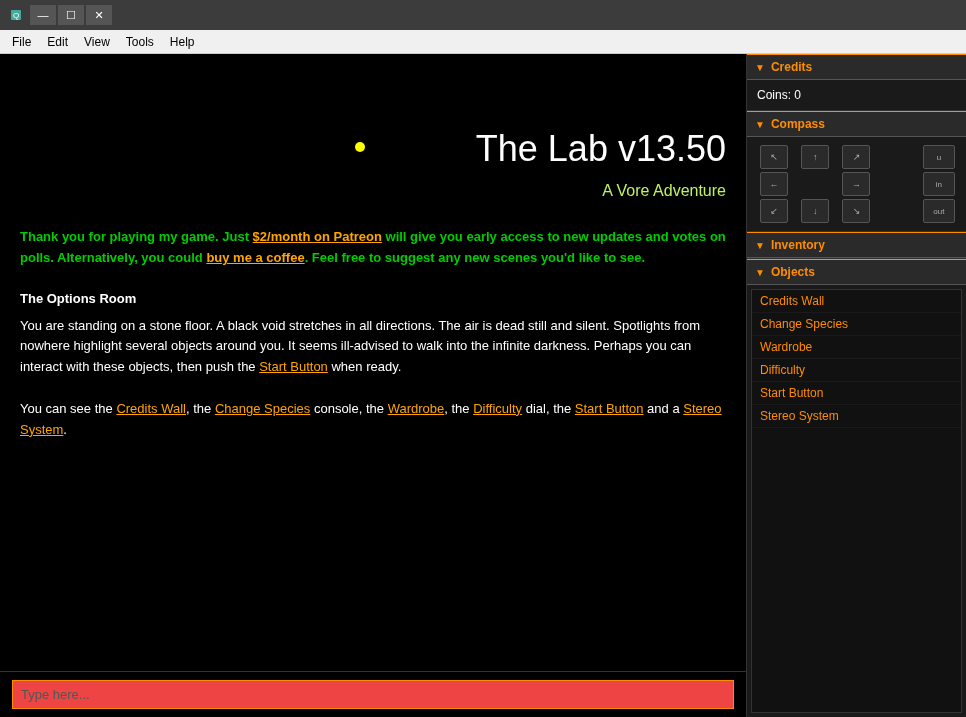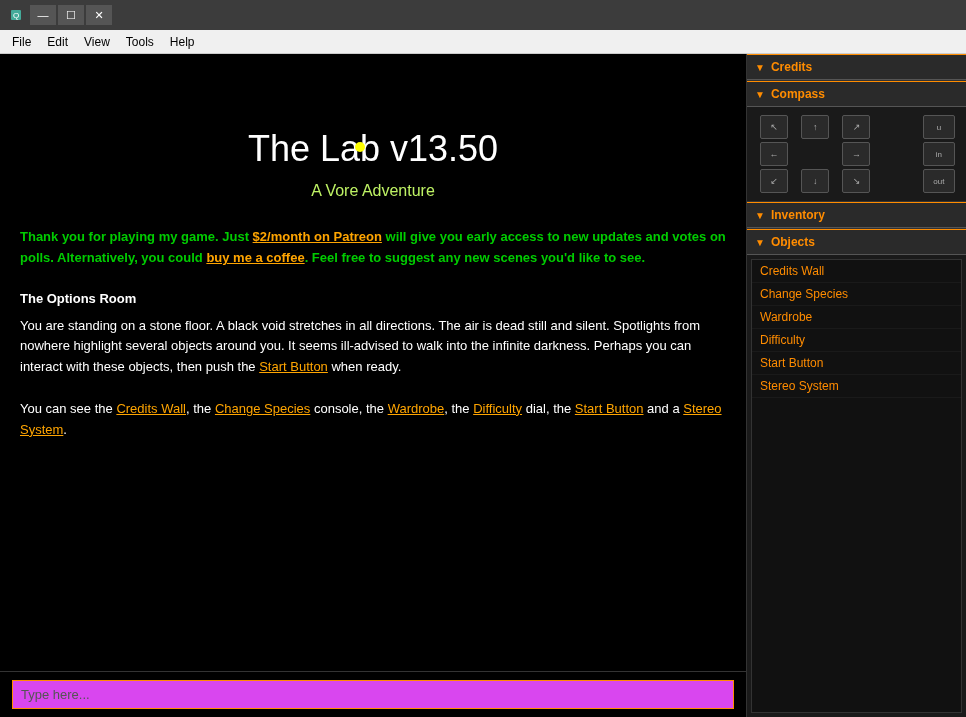--- a/index.html
+++ b/index.html
@@ -105,21 +105,21 @@
       width: 10px;
       height: 10px;
       background: #ffff00;
       border-radius: 50%;
       position: absolute;
       top: 88px;
       left: 355px;
     }
 
     .game-title {
-      text-align: center;
+      text-align: right;
       margin-top: 50px;
       margin-bottom: 20px;
     }
     .game-title-main {
       font-size: 36px;
       color: #fff;
       font-weight: normal;
     }
     .game-title-sub {
       font-size: 16px;
@@ -156,21 +156,21 @@
       margin-bottom: 6px;
     }
 
     .input-area {
       padding: 8px 12px;
       background: #000;
       border-top: 1px solid #333;
     }
     .type-input {
       width: 100%;
-      background: #d946ef;
+      background: #ef4444;
       border: 1px solid #ff8c00;
       color: #fff;
       font-size: 13px;
       padding: 6px 8px;
       outline: none;
     }
     .type-input::placeholder { color: #555; }
 
     
     .right-panel {
@@ -330,20 +330,23 @@
     </div>
   </div>
 
   <div class="right-panel">
 
     <div class="status-section">
       <div class="section-header">
         <span class="arrow">▼</span>
         <span>Credits</span>
       </div>
+      <div class="status-content">
+        <span>Coins: 0</span>
+      </div>
     </div>
 
     <div class="compass-section">
       <div class="section-header">
         <span class="arrow">▼</span>
         <span>Compass</span>
       </div>
       <div class="compass-grid">
 
         <button class="compass-btn">↖</button>

